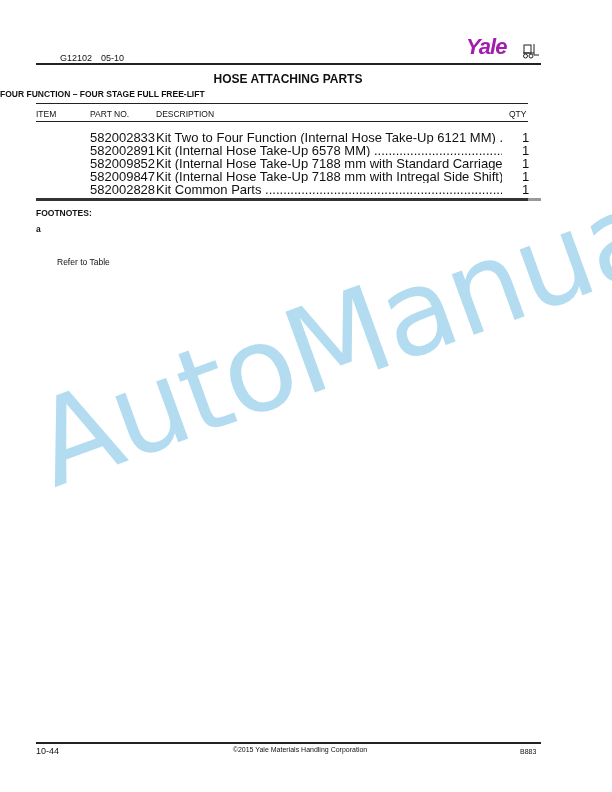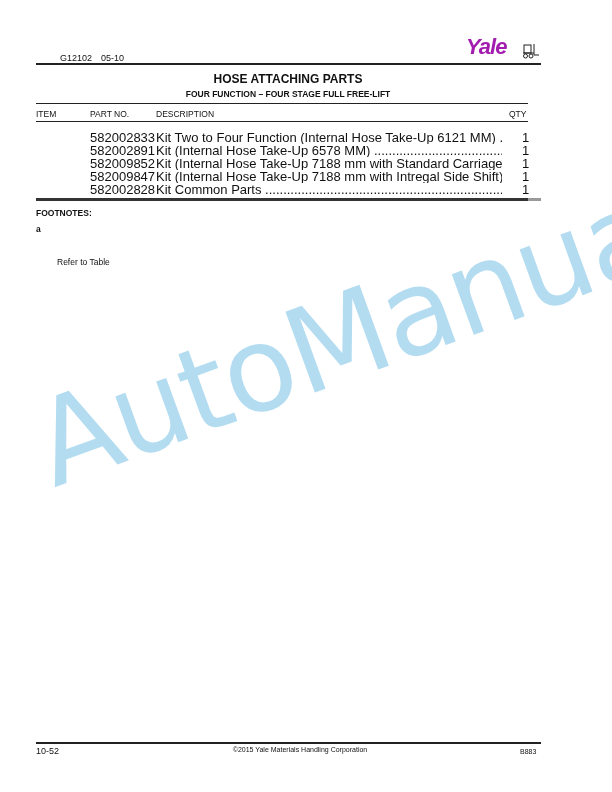--- a/index.html
+++ b/index.html
@@ -11,21 +11,21 @@
     .doc-code { left: 36px; top: 53px; font-size: 9px; margin-left: 24px; }
     .doc-code span + span { margin-left: 9px; }
     .logo { left: 466px; top: 34px; width: 76px; height: 28px; }
     .logo-word {
       position: absolute; left: 0; top: 0; font-size: 22px; font-weight: bold;
       font-style: italic; letter-spacing: -1px; color: #a21caf;
     }
     .logo-icon { position: absolute; left: 56px; top: 9px; width: 18px; height: 16px; }
     .rule-top { left: 36px; top: 63px; width: 505px; height: 2px; background: #222; }
     .title { left: 0; width: 576px; top: 72px; text-align: center; font-size: 12px; font-weight: bold; }
-    .subtitle { left: 0; width: 576px; top: 89px; text-align: center; font-size: 8.5px; font-weight: bold; }
+    .subtitle { left: 0; width: 576px; top: 89px; text-align: left; font-size: 8.5px; font-weight: bold; }
     .rule-h1 { left: 36px; top: 103px; width: 492px; height: 1px; background: #222; }
     .th { top: 109px; font-size: 8.5px; font-weight: normal; }
     .rule-h2 { left: 36px; top: 121px; width: 492px; height: 1px; background: #222; }
     .rows { left: 90px; top: 131px; width: 440px; }
     .row { height: 13px; position: relative; font-size: 13px; line-height: 13px; }
     .row .pn { position: absolute; left: 0; }
     .row .desc { position: absolute; left: 66px; width: 346px; white-space: nowrap; overflow: hidden; }
     .row .qty { position: absolute; left: 432px; }
     .rule-bottom { left: 36px; top: 198px; width: 492px; height: 3px; background: #333; }
     .rule-bottom-tail { left: 528px; top: 198px; width: 13px; height: 3px; background: #999; }
@@ -104,15 +104,15 @@
 <div class="abs rule-bottom"></div>
 <div class="abs rule-bottom-tail"></div>
 
 <div class="abs foot-title">FOOTNOTES:</div>
 <div class="abs foot-key">a</div>
 <div class="abs foot-text">Refer to Table</div>
 
 <div class="abs watermark">AutoManual</div>
 
 <div class="abs rule-footer"></div>
-<div class="abs page-num">10-52</div>
+<div class="abs page-num">10-44</div>
 <div class="abs copyright">©2015 Yale Materials Handling Corporation</div>
 <div class="abs doc-id">B883</div>
 
 </body></html>

